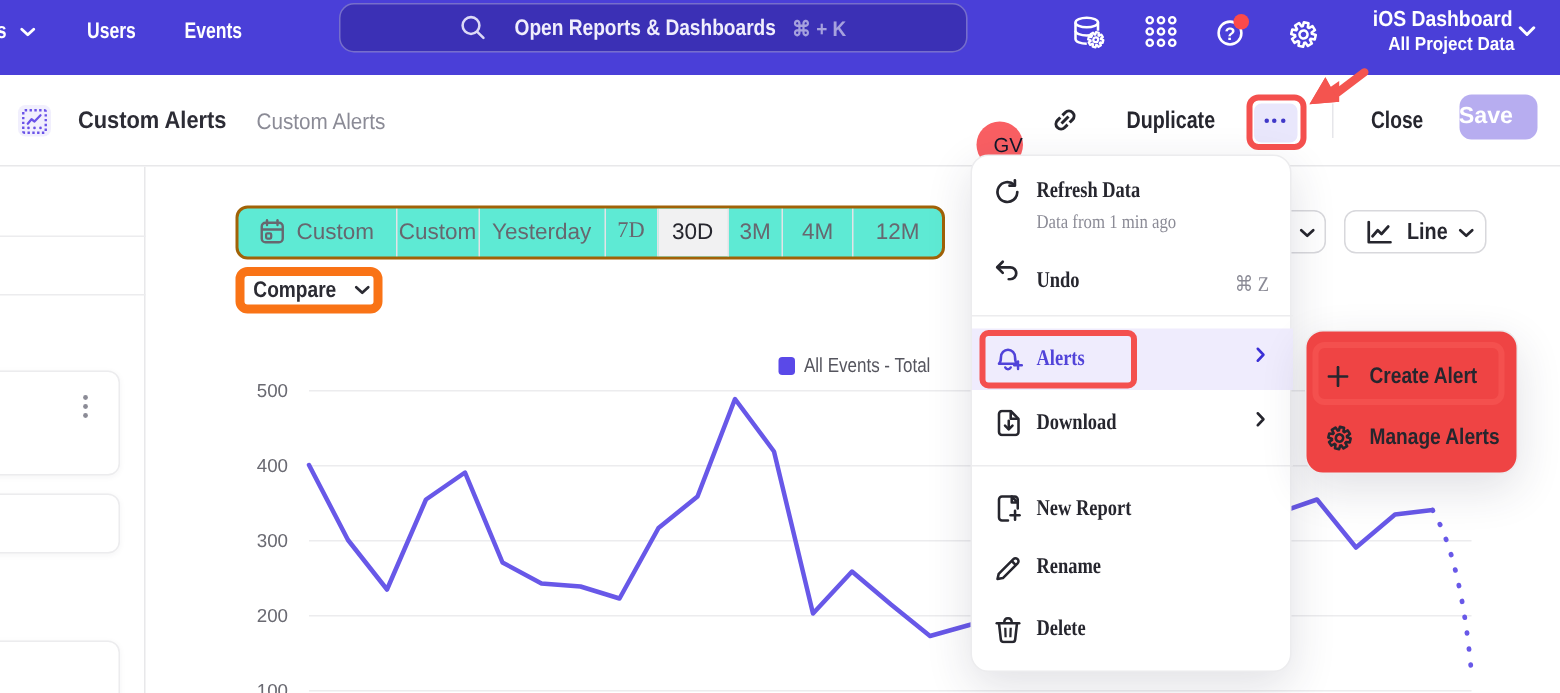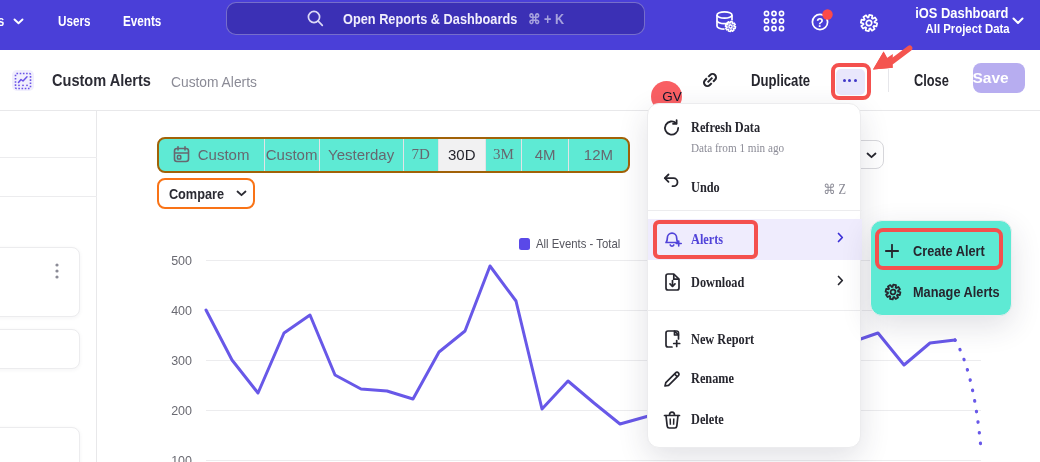--- a/index.html
+++ b/index.html
@@ -42,21 +42,21 @@
   .side-card { position:absolute; left:-12px; width:92px; background:#fff; border:1px solid #ececee;
     border-radius:8px; box-shadow:0 1px 4px rgba(30,30,60,0.05); }
 
   
   .seg { position:absolute; left:156.5px; top:137.3px; width:473px; height:35.3px; background:#5eead4;
     border:2px solid #a16207; border-radius:8px; display:flex; overflow:hidden; }
   .seg .cell { height:100%; border-right:1px solid #e3e3e6; display:flex; align-items:center;
     justify-content:center; color:#67676f; font-size:15px; }
   .seg .cell:last-child { border-right:none; }
   .seg .sel { background:#f1f1f2; color:#26262e; font-weight:normal; }
-  .compare { position:absolute; left:156.5px; top:177.7px; width:98px; height:31px; border:2px solid #f97316;
+  .compare { position:absolute; left:156.5px; top:177.7px; width:98px; height:31px; border:6px solid #f97316;
     border-radius:8px; background:#fff; font-size:15px; font-weight:bold; color:#2b2b33; display:flex; align-items:center; justify-content:center; }
   .halfbtn { position:absolute; left:808px; top:139.8px; width:76px; height:29px; border:1px solid #d8d8dc;
     border-radius:8px; background:#fff; }
   .linebtn { position:absolute; left:895.5px; top:139.8px; width:95.5px; height:29px; border:1px solid #d8d8dc;
     border-radius:8px; background:#fff; }
   .linebtn .t { position:absolute; left:41px; top:5px; font-size:15.5px; font-weight:bold; color:#26262e; transform:scaleX(0.85); transform-origin:left center; }
 
   
   .legend-sq { position:absolute; left:518.5px; top:238.3px; width:11.5px; height:11.5px; background:#5a49e8; border-radius:2.5px; }
   .legend-t { position:absolute; left:536px; top:236px; font-size:13.5px; color:#55555e; white-space:nowrap; transform:scaleX(0.84); transform-origin:left center; }
@@ -65,21 +65,21 @@
   .menu { position:absolute; left:647px; top:103px; width:214px; height:345px; background:#fff;
     border:1px solid #ececee; border-radius:12px; box-shadow:0 10px 30px rgba(40,40,70,0.14);font-family:Liberation Serif, serif; }
   .mi-label { position:absolute; left:43.3px; white-space:nowrap; font-size:15px; font-weight:bold; color:#26262e; transform:scaleX(0.82); transform-origin:left center; }
   .mi-sub { position:absolute; left:43.3px; font-size:13px; color:#8b8b96; white-space:nowrap; transform:scaleX(0.86); transform-origin:left center; }
   .mi-sep { position:absolute; left:0; width:214px; height:1px; background:#ececee; }
   .mi-hl { position:absolute; left:0; top:115px; width:214px; height:40.5px; background:#efecfd; }
   .mi-kbd { position:absolute; right:14px; top:76.5px; font-size:14px; color:#8b8b96; white-space:nowrap; transform:scaleX(0.88); transform-origin:right center; }
   .chev-r { position:absolute; right:16px; font-size:14px; color:#26262e; }
 
   
-  .submenu { position:absolute; left:870px; top:220.4px; width:142px; height:96px; background:#5eead4;
+  .submenu { position:absolute; left:870px; top:220.4px; width:142px; height:96px; background:#ef4444;
     border:1px solid #ececee; border-radius:12px; box-shadow:0 10px 30px rgba(40,40,70,0.14); }
   .sm-label { position:absolute; left:42px; white-space:nowrap; font-size:15px; font-weight:bold; color:#26262e; transform:scaleX(0.85); transform-origin:left center; }
 
   
   .redbox { position:absolute; border:4.5px solid #f4504e; border-radius:8px; }
 </style>
 </head>
 <body>
 <div class="page">
 
@@ -109,38 +109,48 @@
         <line x1="1.5" y1="7" x2="15.5" y2="7" stroke="#67676f" stroke-width="1.6"></line>
         <line x1="5" y1="0.8" x2="5" y2="4" stroke="#67676f" stroke-width="1.6" stroke-linecap="round"></line>
         <line x1="12" y1="0.8" x2="12" y2="4" stroke="#67676f" stroke-width="1.6" stroke-linecap="round"></line>
         <rect x="4.4" y="9.6" width="3.4" height="3.4" rx="0.8" fill="none" stroke="#67676f" stroke-width="1.5"></rect>
       </svg>
       Custom</div>
     <div class="cell" style="width:55.5px;">Custom</div>
     <div class="cell" style="width:84.7px;">Yesterday</div>
     <div class="cell" style="width:35.3px;font-family:Liberation Serif, serif;">7D</div>
     <div class="cell sel" style="width:47.7px;">30D</div>
-    <div class="cell" style="width:36.3px;font-family:Liberation Serif, serif;">3M</div>
+    <div class="cell" style="width:36.3px;">3M</div>
     <div class="cell" style="width:47.8px;">4M</div>
     <div class="cell" style="width:58.7px;">12M</div>
   </div>
 
   <div class="compare">
       <span style="transform:scaleX(0.85);display:inline-block;">Compare</span>
     <svg width="11" height="7" viewBox="0 0 11 7" style="margin-left:6px;">
       <path d="M1.5 1.5 L5.5 5.2 L9.5 1.5" fill="none" stroke="#2b2b33" stroke-width="1.8" stroke-linecap="round" stroke-linejoin="round"></path>
     </svg>
   </div>
 
   <div class="halfbtn">
     <svg width="11" height="7" viewBox="0 0 11 7" style="position:absolute;left:57px;top:11px;">
       <path d="M1.5 1.5 L5.5 5.2 L9.5 1.5" fill="none" stroke="#26262e" stroke-width="1.8" stroke-linecap="round" stroke-linejoin="round"></path>
     </svg>
   </div>
 
+  <div class="linebtn">
+    <svg width="17" height="16" viewBox="0 0 17 16" style="position:absolute;left:14px;top:6px;">
+      <path d="M1.5 1 L1.5 14.5 L16 14.5" fill="none" stroke="#26262e" stroke-width="1.8" stroke-linecap="round" stroke-linejoin="round"></path>
+      <path d="M4 10.5 L7.5 6.5 L10 9 L14.5 4" fill="none" stroke="#26262e" stroke-width="1.8" stroke-linecap="round" stroke-linejoin="round"></path>
+    </svg>
+    <span class="t">Line</span>
+    <svg width="11" height="7" viewBox="0 0 11 7" style="position:absolute;left:75px;top:11px;">
+      <path d="M1.5 1.5 L5.5 5.2 L9.5 1.5" fill="none" stroke="#26262e" stroke-width="1.8" stroke-linecap="round" stroke-linejoin="round"></path>
+    </svg>
+  </div>
 
   <div class="legend-sq"></div>
   <div class="legend-t">All Events - Total</div>
 
   <div class="sidebar">
     <div class="side-line" style="top:45.5px;"></div>
     <div class="side-line" style="top:85px;"></div>
     <div class="side-card" style="top:135.5px; height:70px;">
       <svg width="4" height="16" viewBox="0 0 4 16" style="position:absolute;left:66px;top:15px;">
         <circle cx="2" cy="2" r="1.6" fill="#8b8b96"></circle>

